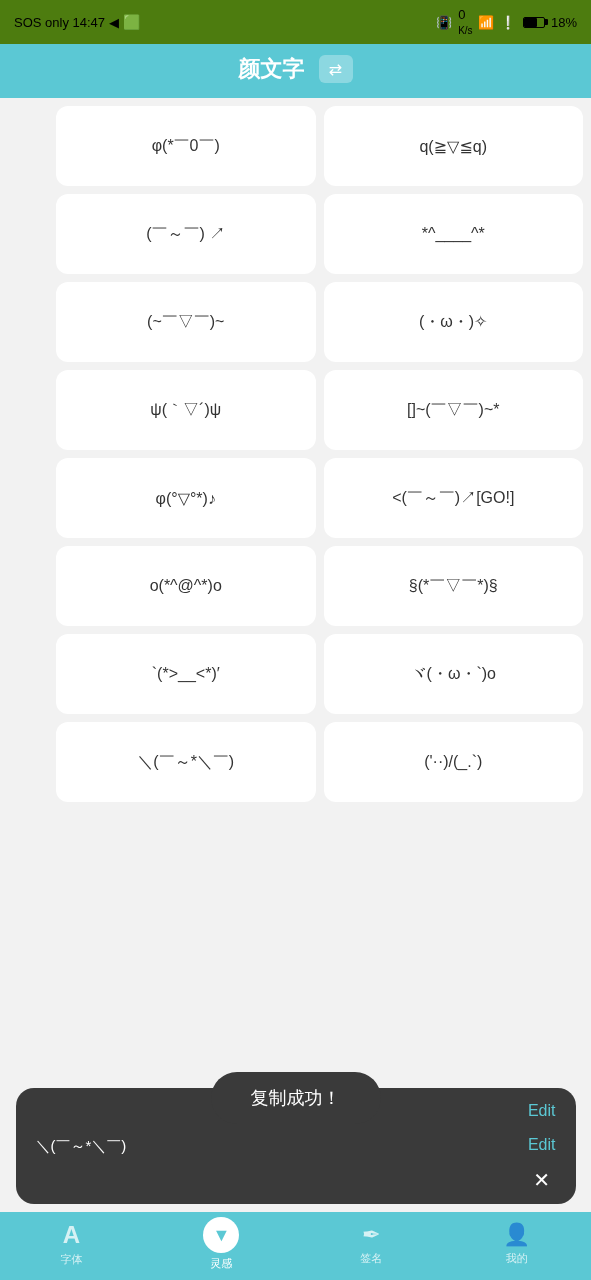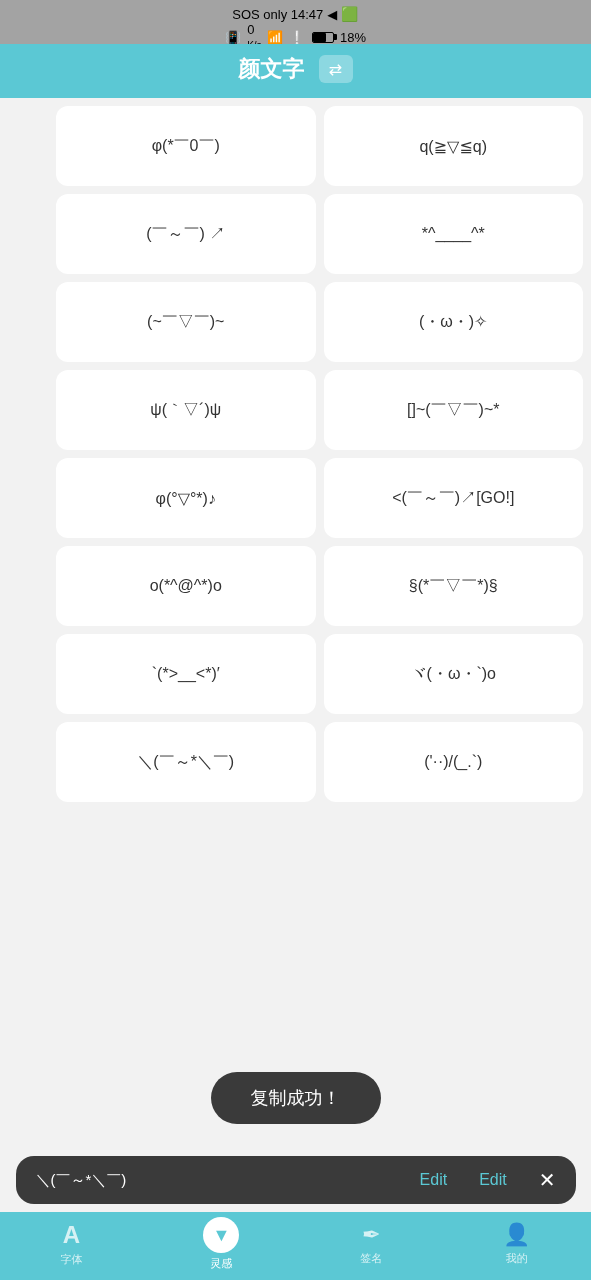--- a/index.html
+++ b/index.html
@@ -8,27 +8,26 @@
       width: 591px;
       min-height: 1280px;
       font-family: sans-serif;
       background: #f2f2f2;
       display: flex;
       flex-direction: column;
     }
 
     
     .status-bar {
-      background: #a3a3a3;
+      background: #4d7c0f;
       display: flex;
       justify-content: space-between;
       align-items: center;
-      padding: 6px 14px;
+      padding: 20px 14px;
       height: 44px;
-      flex-direction: column;
     }
     .status-left {
       font-size: 13px;
       color: #000;
       display: flex;
       align-items: center;
       gap: 4px;
     }
     .status-right {
       font-size: 13px;
@@ -131,21 +130,22 @@
       z-index: 10;
     }
     .popup-kaomoji {
       flex: 1;
       color: #fff;
       font-size: 15px;
     }
     .popup-actions {
       display: flex;
       align-items: center;
-      gap: 32px;
+      gap: 16px;
+      flex-direction: column;
     }
     .popup-btn {
       color: #5bc8d4;
       font-size: 16px;
       cursor: pointer;
       background: none;
       border: none;
     }
     .popup-close {
       color: #fff;

